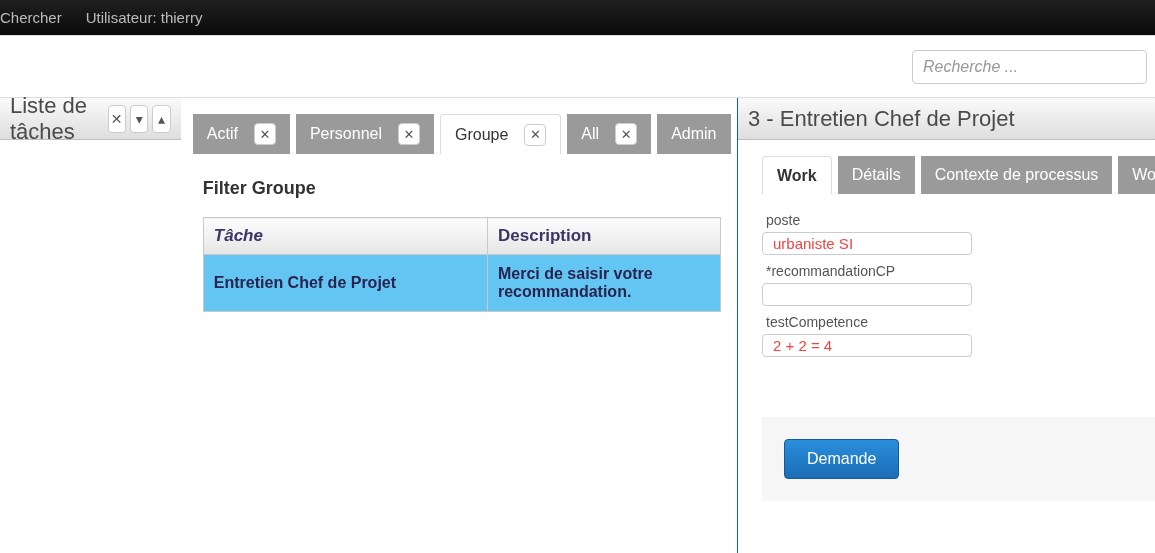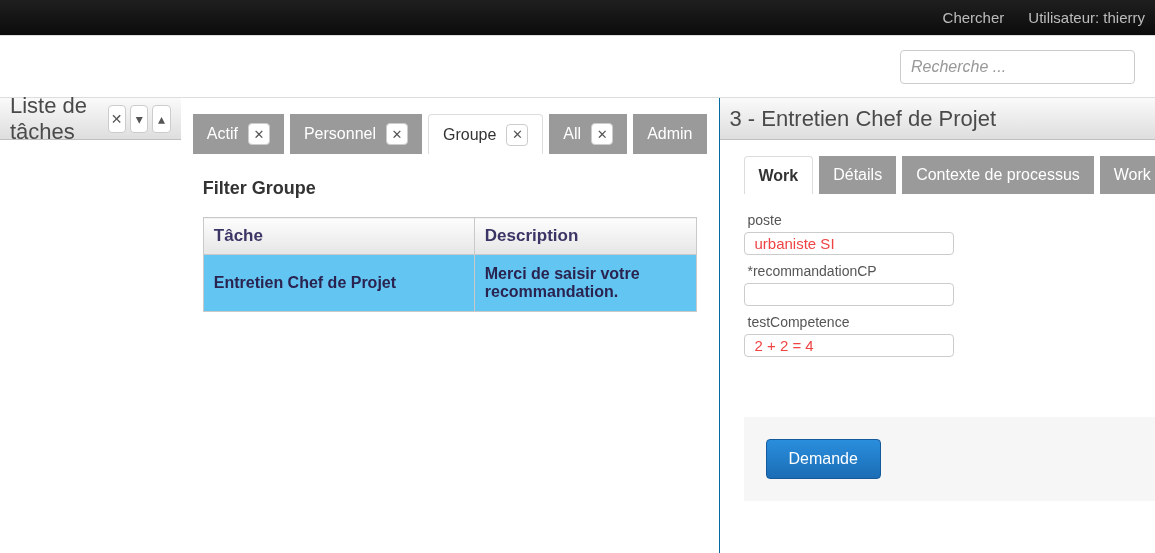--- a/index.html
+++ b/index.html
@@ -1,23 +1,23 @@
 <!DOCTYPE html>
 <html><head>
 <meta charset="utf-8">
 <style>
 * { box-sizing: border-box; margin: 0; padding: 0; }
 body { font-family: Arial, Helvetica, sans-serif; background: #fff; font-size: 14px; color: #333; width: 1155px; height: 553px; overflow: hidden; }
 
 
-.topbar { background: linear-gradient(#1f1f1f,#0b0b0b); height: 35px; display: flex; justify-content: flex-end; align-items: center; padding-right: 10px; gap: 24px; color: #bcbcbc; font-size: 15px; }
+.topbar { background: linear-gradient(#1f1f1f,#0b0b0b); height: 35px; display: flex; align-items: center; padding-right: 22px; gap: 24px; color: #bcbcbc; font-size: 15px; }
 .topbar a { color: #bcbcbc; text-decoration: none; }
 
 
-.searchrow { height: 63px; border-top: 1px solid #ddd; border-bottom: 1px solid #ddd; display: flex; justify-content: flex-end; align-items: center; padding-right: 20px; background: #fff; }
+.searchrow { height: 63px; border-top: 1px solid #ddd; border-bottom: 1px solid #ddd; display: flex; justify-content: flex-end; align-items: center; padding-right: 8px; background: #fff; }
 .search-input { width: 235px; height: 34px; border: 1px solid #ccc; border-radius: 4px; padding: 0 10px; font-size: 16px; color: #555; font-style: italic; }
 .search-input::placeholder { color: #999; font-style: italic; }
 
 
 .main { display: flex; height: calc(100% - 98px); }
 .main-left { width: 738px; border-right: 1px solid #0369a1; display: flex; flex-direction: row; }
 .main-right { flex: 1; display: flex; flex-direction: column; }
 
 
 .panel-header {
@@ -31,21 +31,21 @@
   width: 28px; height: 28px; border: 1px solid #ccc; border-radius: 4px;
   background: #fff; display: inline-flex; align-items: center; justify-content: center;
   color: #555; margin-left: 4px; font-size: 14px; cursor: pointer;
 }
 .panel-header-right { border-right: none; }
 
 
 .left-body { padding: 16px 12px 0 12px; }
 .tabs { display: flex; gap: 6px; }
 .tab {
-  display: flex; align-items: center; gap: 10px;
+  display: flex; align-items: center; gap: 16px;
   background: #9a9a9a; color: #fff; height: 40px; padding: 0 14px;
   font-size: 16px; position: relative;
 }
 .tab.active { background: #fff; color: #333; border: 1px solid #ddd; border-bottom: none; border-radius: 4px 4px 0 0; }
 .tab .x {
   width: 22px; height: 22px; border: 1px solid #ccc; border-radius: 4px;
   background: #fff; color: #555; display: inline-flex; align-items: center; justify-content: center;
   font-size: 13px; cursor: pointer;
 }
 
@@ -127,21 +127,21 @@
         <div class="tab">
           <span>Admin</span>
         </div>
       </div>
 
       <div class="filter-box">
         <div class="filter-title">Filter Groupe</div>
         <table class="task-table">
           <thead>
             <tr>
-              <th style="width:55%;">Tâche</th>
+              <th style="width:55%;font-style:italic;">Tâche</th>
               <th>Description</th>
             </tr>
           </thead>
           <tbody>
             <tr class="selected">
               <td>Entretien Chef de Projet</td>
               <td>Merci de saisir votre recommandation.</td>
             </tr>
           </tbody>
         </table>

